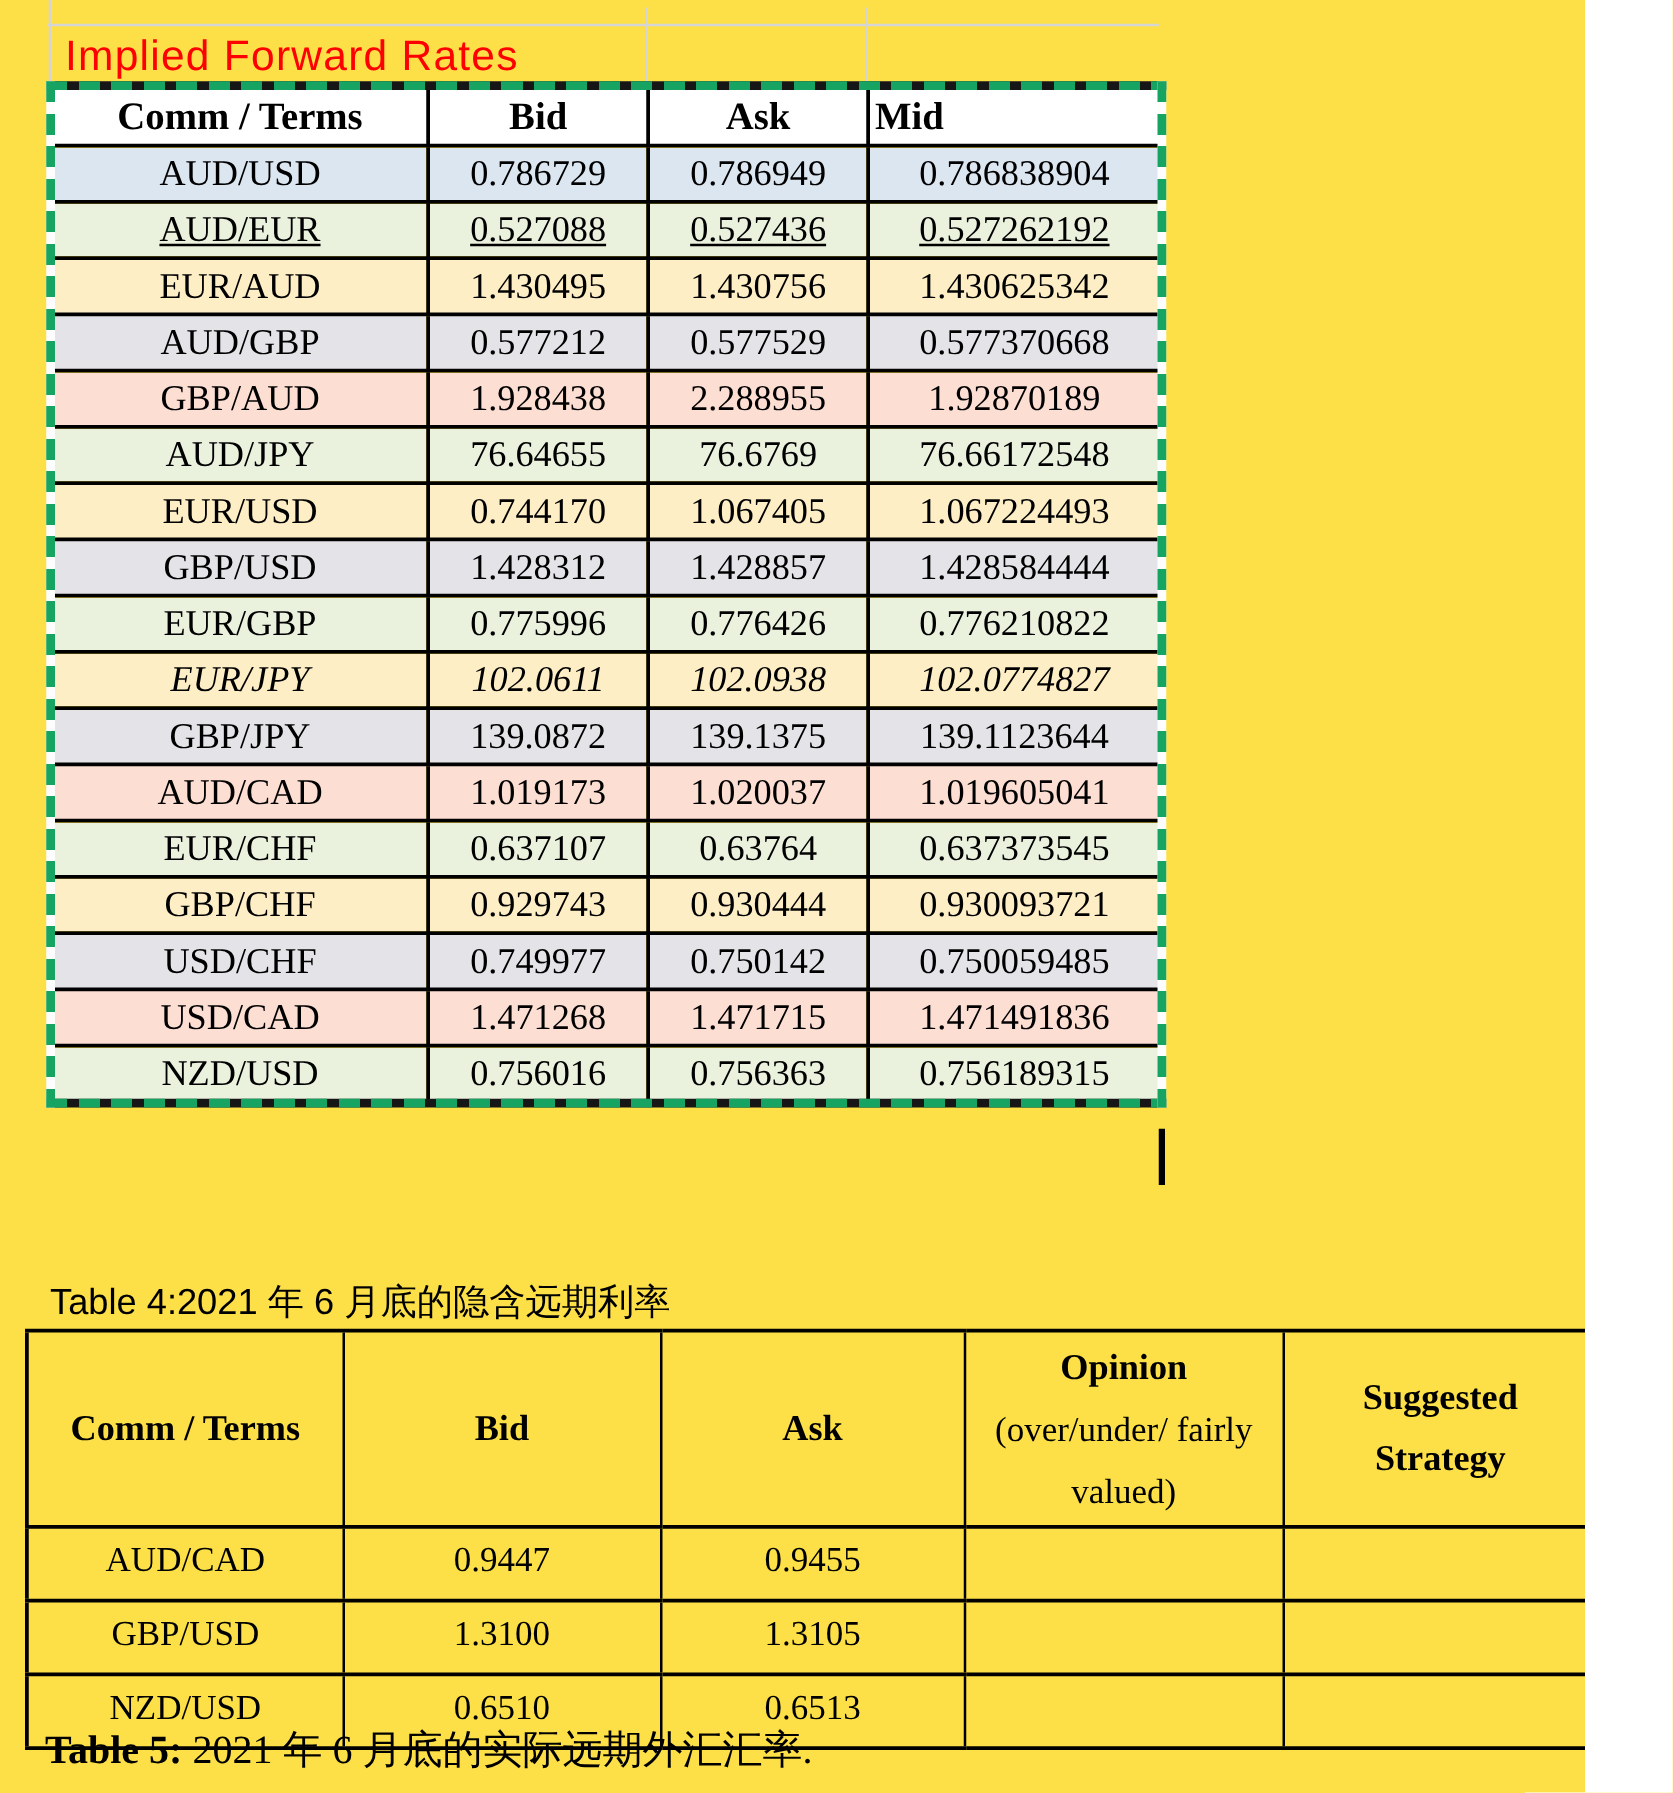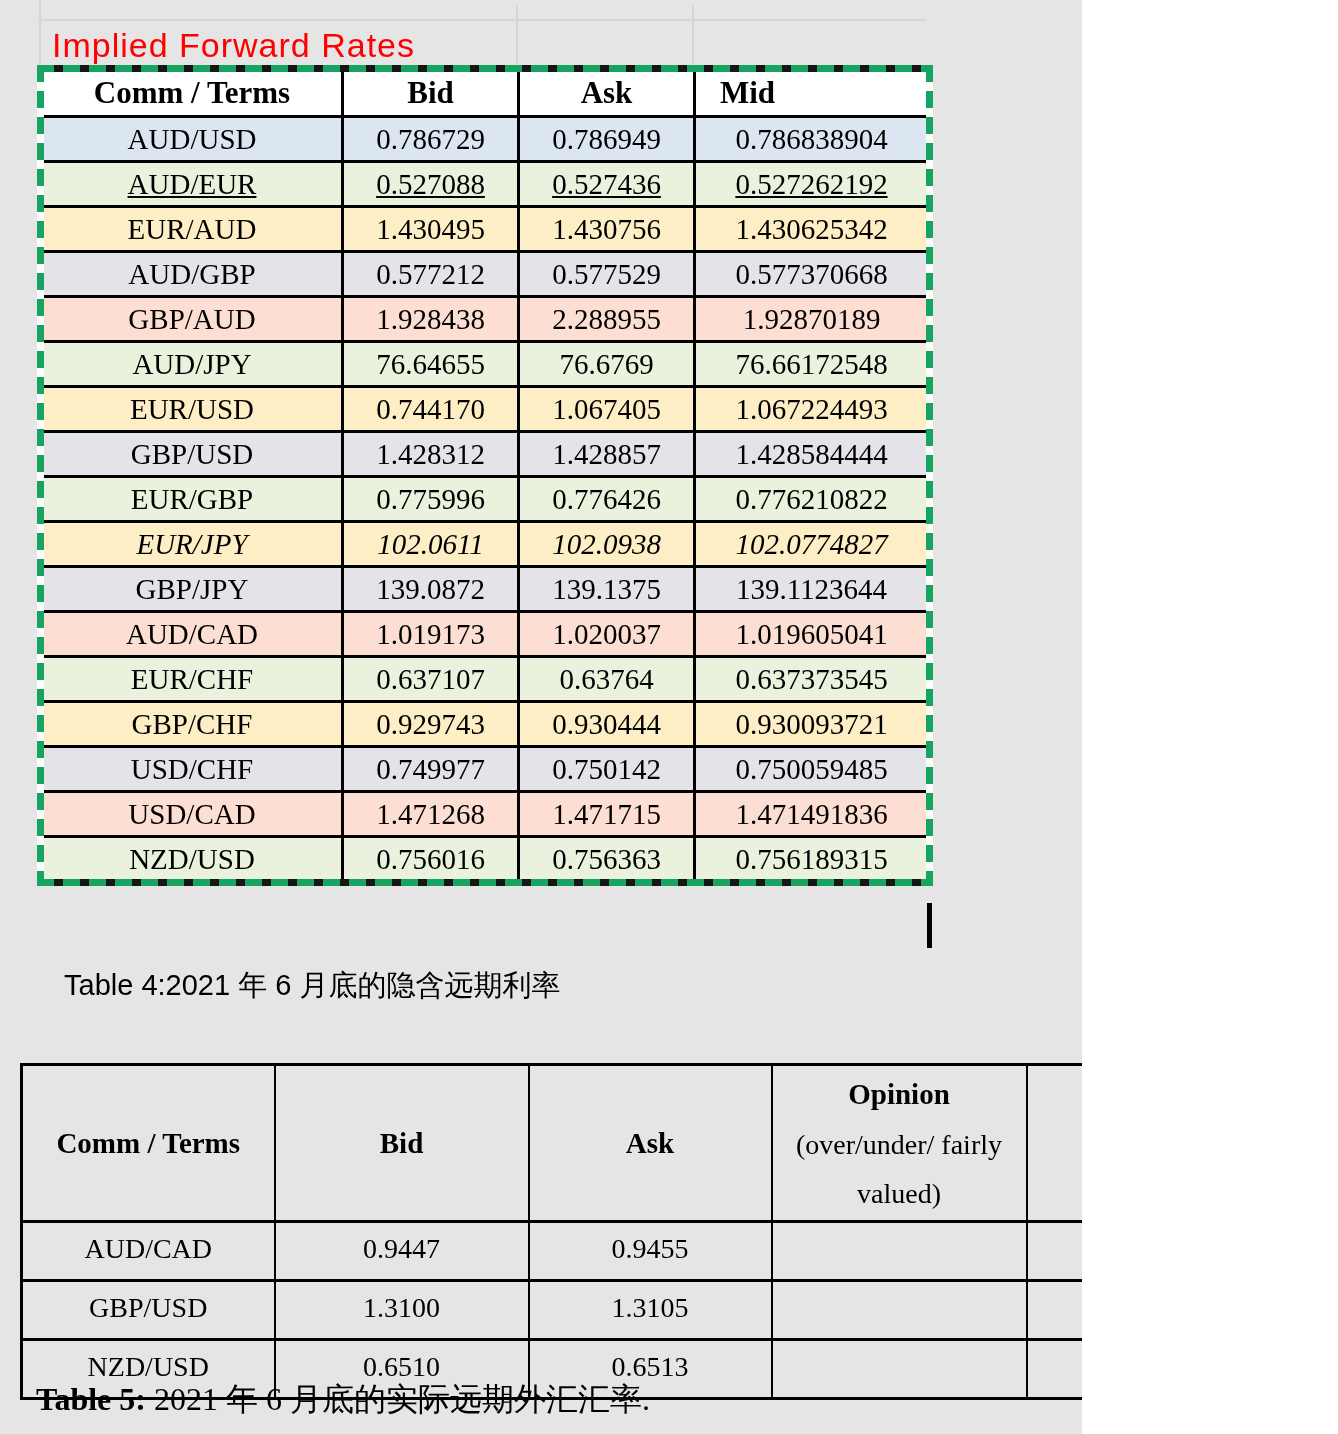--- a/index.html
+++ b/index.html
@@ -1,52 +1,52 @@
 <!DOCTYPE html>
 <html><head>
 <meta charset="utf-8">
 <style>
   html,body{margin:0;padding:0;background:#ffffff;}
-  .page{position:relative;width:1082px;height:1434px;background:#e5e5e5;overflow:hidden;
+  .page{position:relative;width:1268px;height:1434px;background:#fde047;overflow:hidden;
         font-family:"Liberation Serif","DejaVu Serif",serif;color:#000;}
 
   
   .gridline{position:absolute;background:#d5d5d5;}
 
   
   .xl-title{position:absolute;left:52px;top:26px;
             font-family:"Liberation Sans","DejaVu Sans",sans-serif;
             font-size:34px;letter-spacing:1px;white-space:nowrap;}
 
   
   .t1wrap{position:absolute;left:40px;top:68px;}
   table{border-collapse:collapse;table-layout:fixed;}
   .t1{width:887px;}
   .t1 th{border:3px solid #000;background:#fff;font-weight:bold;font-size:31px;
          height:44px;text-align:center;padding:0 4px;}
-  .t1 th.mid-h{text-align:left;padding-left:24px;}
+  .t1 th.mid-h{text-align:left;padding-left:4px;}
   .t1 td{border:3px solid #000;font-size:29px;text-align:center;height:40px;
          padding:1px 4px;white-space:nowrap;overflow:hidden;}
 
   
   .mq{position:absolute;pointer-events:none;}
   .mq-h{left:-3px;right:-3px;height:7px;
         background-color:#161616;
         background-image:repeating-linear-gradient(90deg,#17a361 0 17px,rgba(0,0,0,0) 17px 26px);}
   .mq-v{top:-3px;bottom:-3px;width:7px;
         background-color:#fdfdfd;
         background-image:repeating-linear-gradient(180deg,#17a361 0 17px,rgba(0,0,0,0) 17px 26px);}
   .mq-top{top:-3px;} .mq-bottom{bottom:-3px;} .mq-left{left:-3px;} .mq-right{right:-3px;}
 
   .cursor-bar{position:absolute;left:927px;top:903px;width:5px;height:45px;background:#000;}
 
   
-  .caption1{position:absolute;left:40px;top:966px;
+  .caption1{position:absolute;left:40px;top:1022px;
             font-family:"Liberation Sans","DejaVu Sans",sans-serif;
-            font-size:29px;white-space:nowrap;margin-left:24px;}
+            font-size:29px;white-space:nowrap;}
   .caption2{position:absolute;left:36px;top:1378px;font-size:32px;white-space:nowrap;}
   .caption2 .b{font-weight:bold;}
 
   
   .t2wrap{position:absolute;left:20px;top:1063px;}
   .t2{width:1257px;border:3px solid #000;}
   .t2 th,.t2 td{border-left:2px solid #000;border-right:2px solid #000;
                 border-top:3px solid #000;border-bottom:3px solid #000;}
   .t2 th{font-size:29px;font-weight:bold;text-align:center;vertical-align:middle;
          height:130px;line-height:1.8;padding:2px 10px;}

